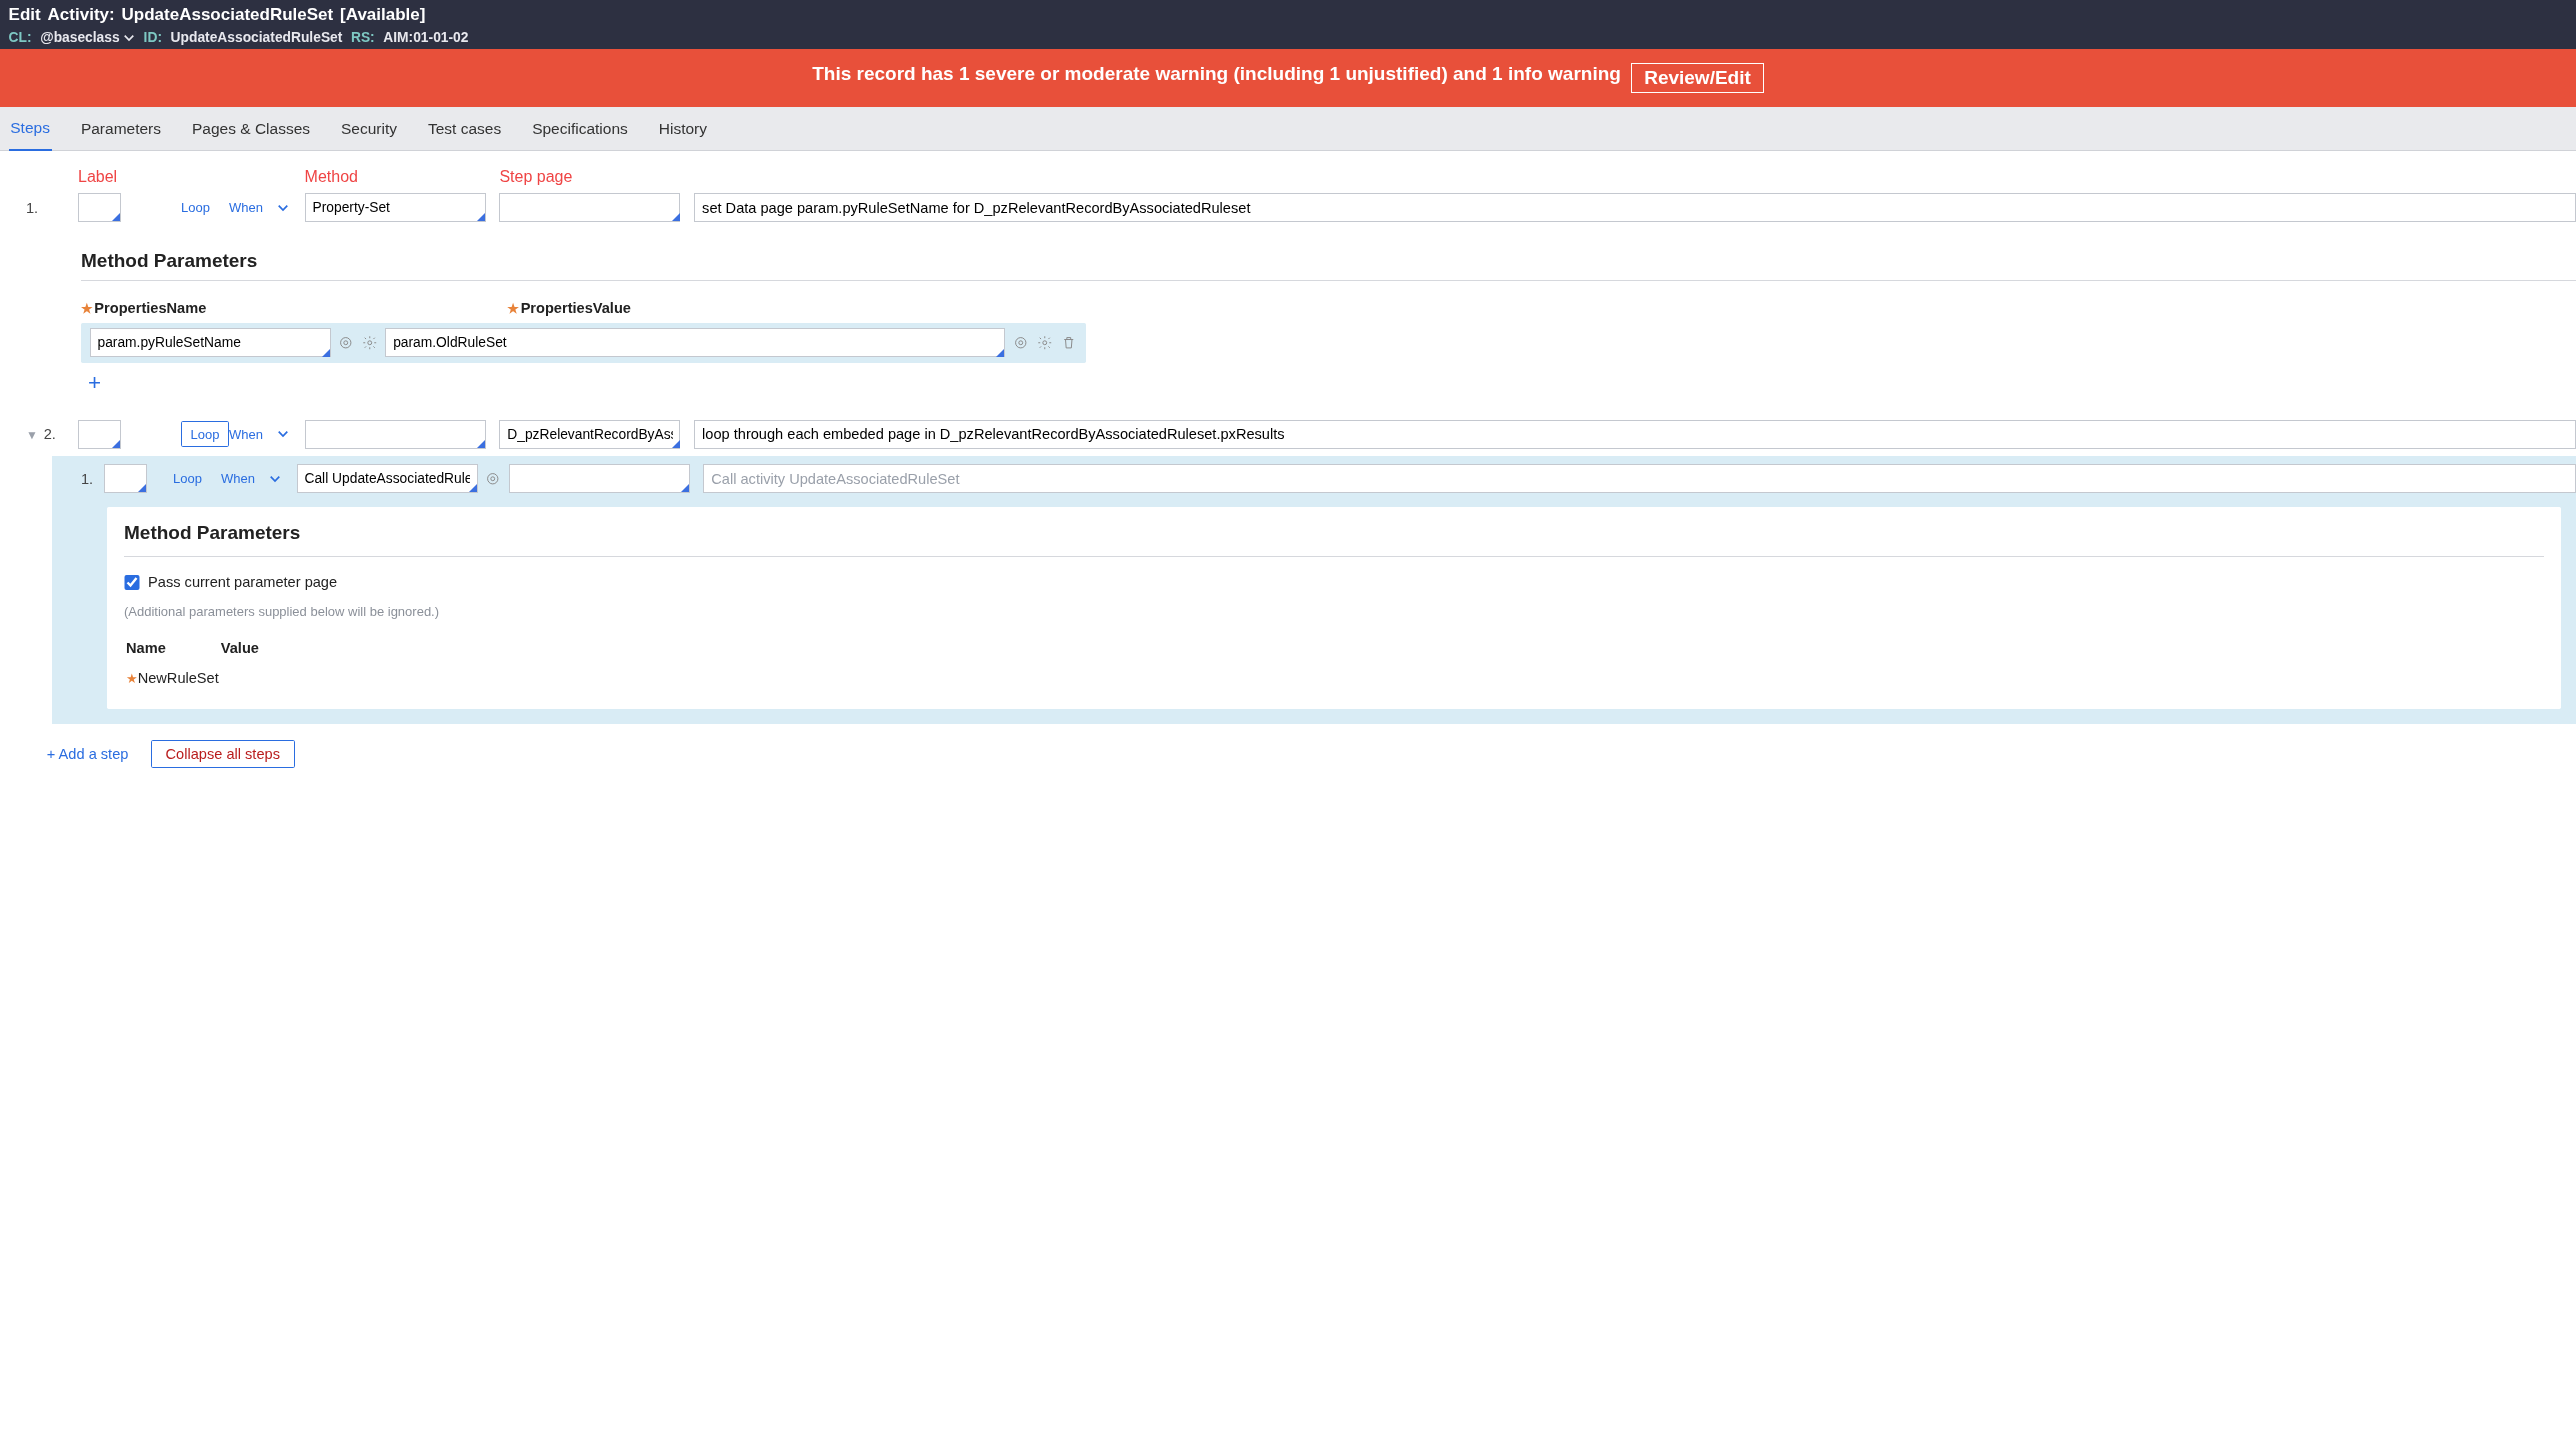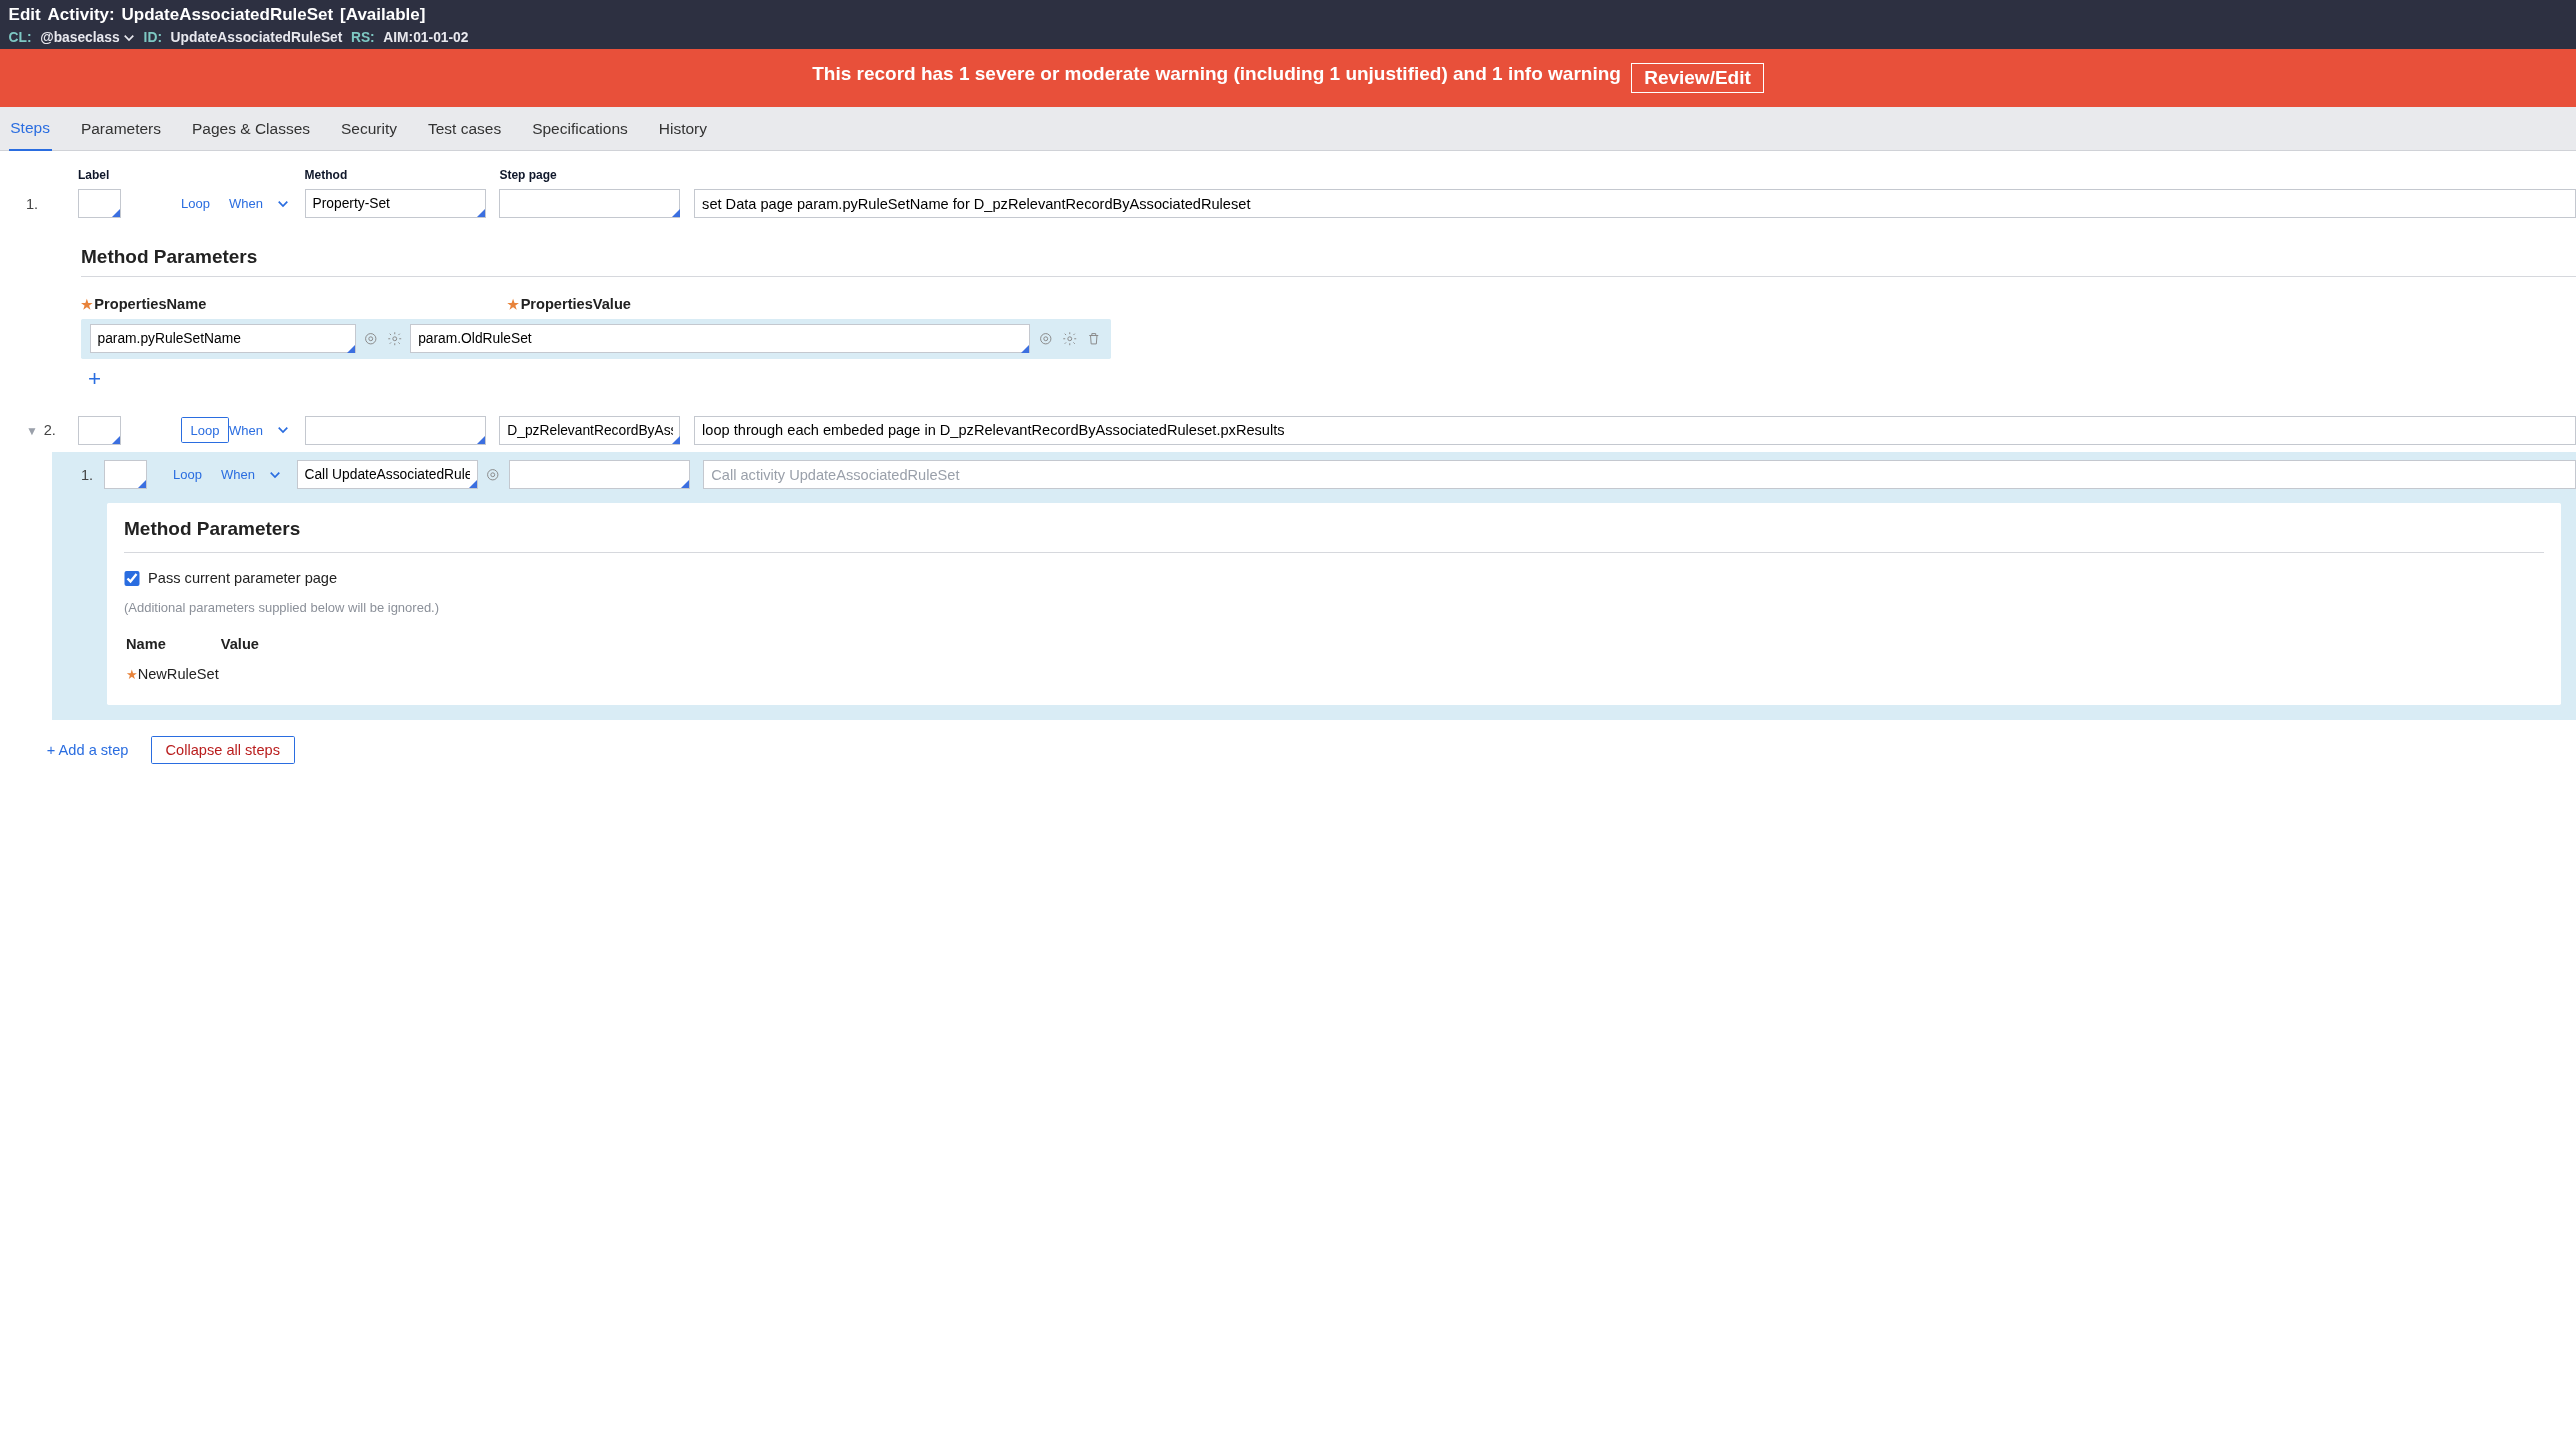--- a/index.html
+++ b/index.html
@@ -22,21 +22,21 @@
   
   .tabstrip { background: #e9eaed; border-bottom: 0.9px solid #d0d2d7; display: flex; gap: 27.6px; padding: 0 8.6px; font-size: 15.5px; align-items: flex-end; }
   .tab { padding: 12px 1.7px; cursor: pointer; color: #333; }
   .tab.active { color: #2a6de0; border-bottom: 2.6px solid #2a6de0; margin-bottom: -0.9px; }
 
   
   .canvas { background: #fff; padding: 17px 0 26px 26px; }
 
   
   .step-header-row { display: grid; grid-template-columns: 52px 103px 48px 48px 27.6px 181px 13.8px 181px 13.8px 1fr; align-items: end; column-gap: 0; }
-  .hdr { font-size: 12px; color: #0f172a; padding-bottom: 5.2px; font-weight: bold; }
+  .hdr { font-size: 16px; color: #ef4444; padding-bottom: 5.2px; }
 
   .step-row { display: grid; grid-template-columns: 52px 103px 48px 48px 27.6px 181px 13.8px 181px 13.8px 1fr; align-items: center; column-gap: 0; padding: 1.7px 0; }
   .step-num { font-size: 14.6px; color: #444; }
   .inp-wrap { position: relative; width: 100%; }
   .inp-wrap input { height: 29px; border: 0.9px solid #c4c8cf; background: #fff; padding: 0 6.9px; font-size: 13.8px; width: 100%; }
   .inp-wrap::after { content: ""; position: absolute; right: 0.9px; bottom: 0.9px; border-style: solid; border-width: 0 0 8.6px 8.6px; border-color: transparent transparent #3b6fe0 transparent; pointer-events: none; }
 
   .loop-pill { border: 1.3px solid #2a6de0; color: #2a6de0; background: #fff; height: 26px; padding: 0 8.6px; font-size: 13px; border-radius: 1.7px; display: inline-flex; align-items: center; cursor: pointer; }
   .link { color: #2a6de0; font-size: 13px; cursor: pointer; }
   .chevdown { color: #2a6de0; font-size: 12px; }
@@ -46,21 +46,21 @@
   
   .mp-title { font-size: 19px; font-weight: 700; padding: 26px 0 8.6px 55px; }
   .mp-hr { border: 0; border-top: 0.9px solid #d6d8dd; margin: 0 0 19px 55px; }
 
   .mp-row { display: flex; align-items: center; gap: 6.9px; background: #d9ecf5; padding: 5.2px 8.6px; margin-left: 55px; border-radius: 1.7px; width: fit-content; }
   .mp-label { font-size: 14.6px; font-weight: 700; display: flex; align-items: center; gap: 1.7px; margin-left: 55px; }
   .req-star { color: #e8833a; font-size: 13px; }
 
   .mp-labels-row { display: flex; gap: 301px; padding-bottom: 6.9px; }
 
-  .name-field .inp-wrap { width: 266px; }
+  .name-field .inp-wrap { width: 241px; }
   .value-field .inp-wrap { width: 620px; }
 
   .icon { width: 17px; height: 17px; display: inline-flex; align-items: center; justify-content: center; color: #888; cursor: pointer; }
   .icon svg { width: 15.5px; height: 15.5px; stroke: currentColor; fill: none; stroke-width: 1.5; }
 
   .add-row-plus { color: #2a6de0; font-size: 22.4px; margin: 6.9px 0 0 62px; cursor: pointer; }
 
   
   .step2-wrap { margin-top: 22.4px; }
   .step2-caret { color: #9aa0aa; font-size: 12px; margin-right: 1.7px; }

